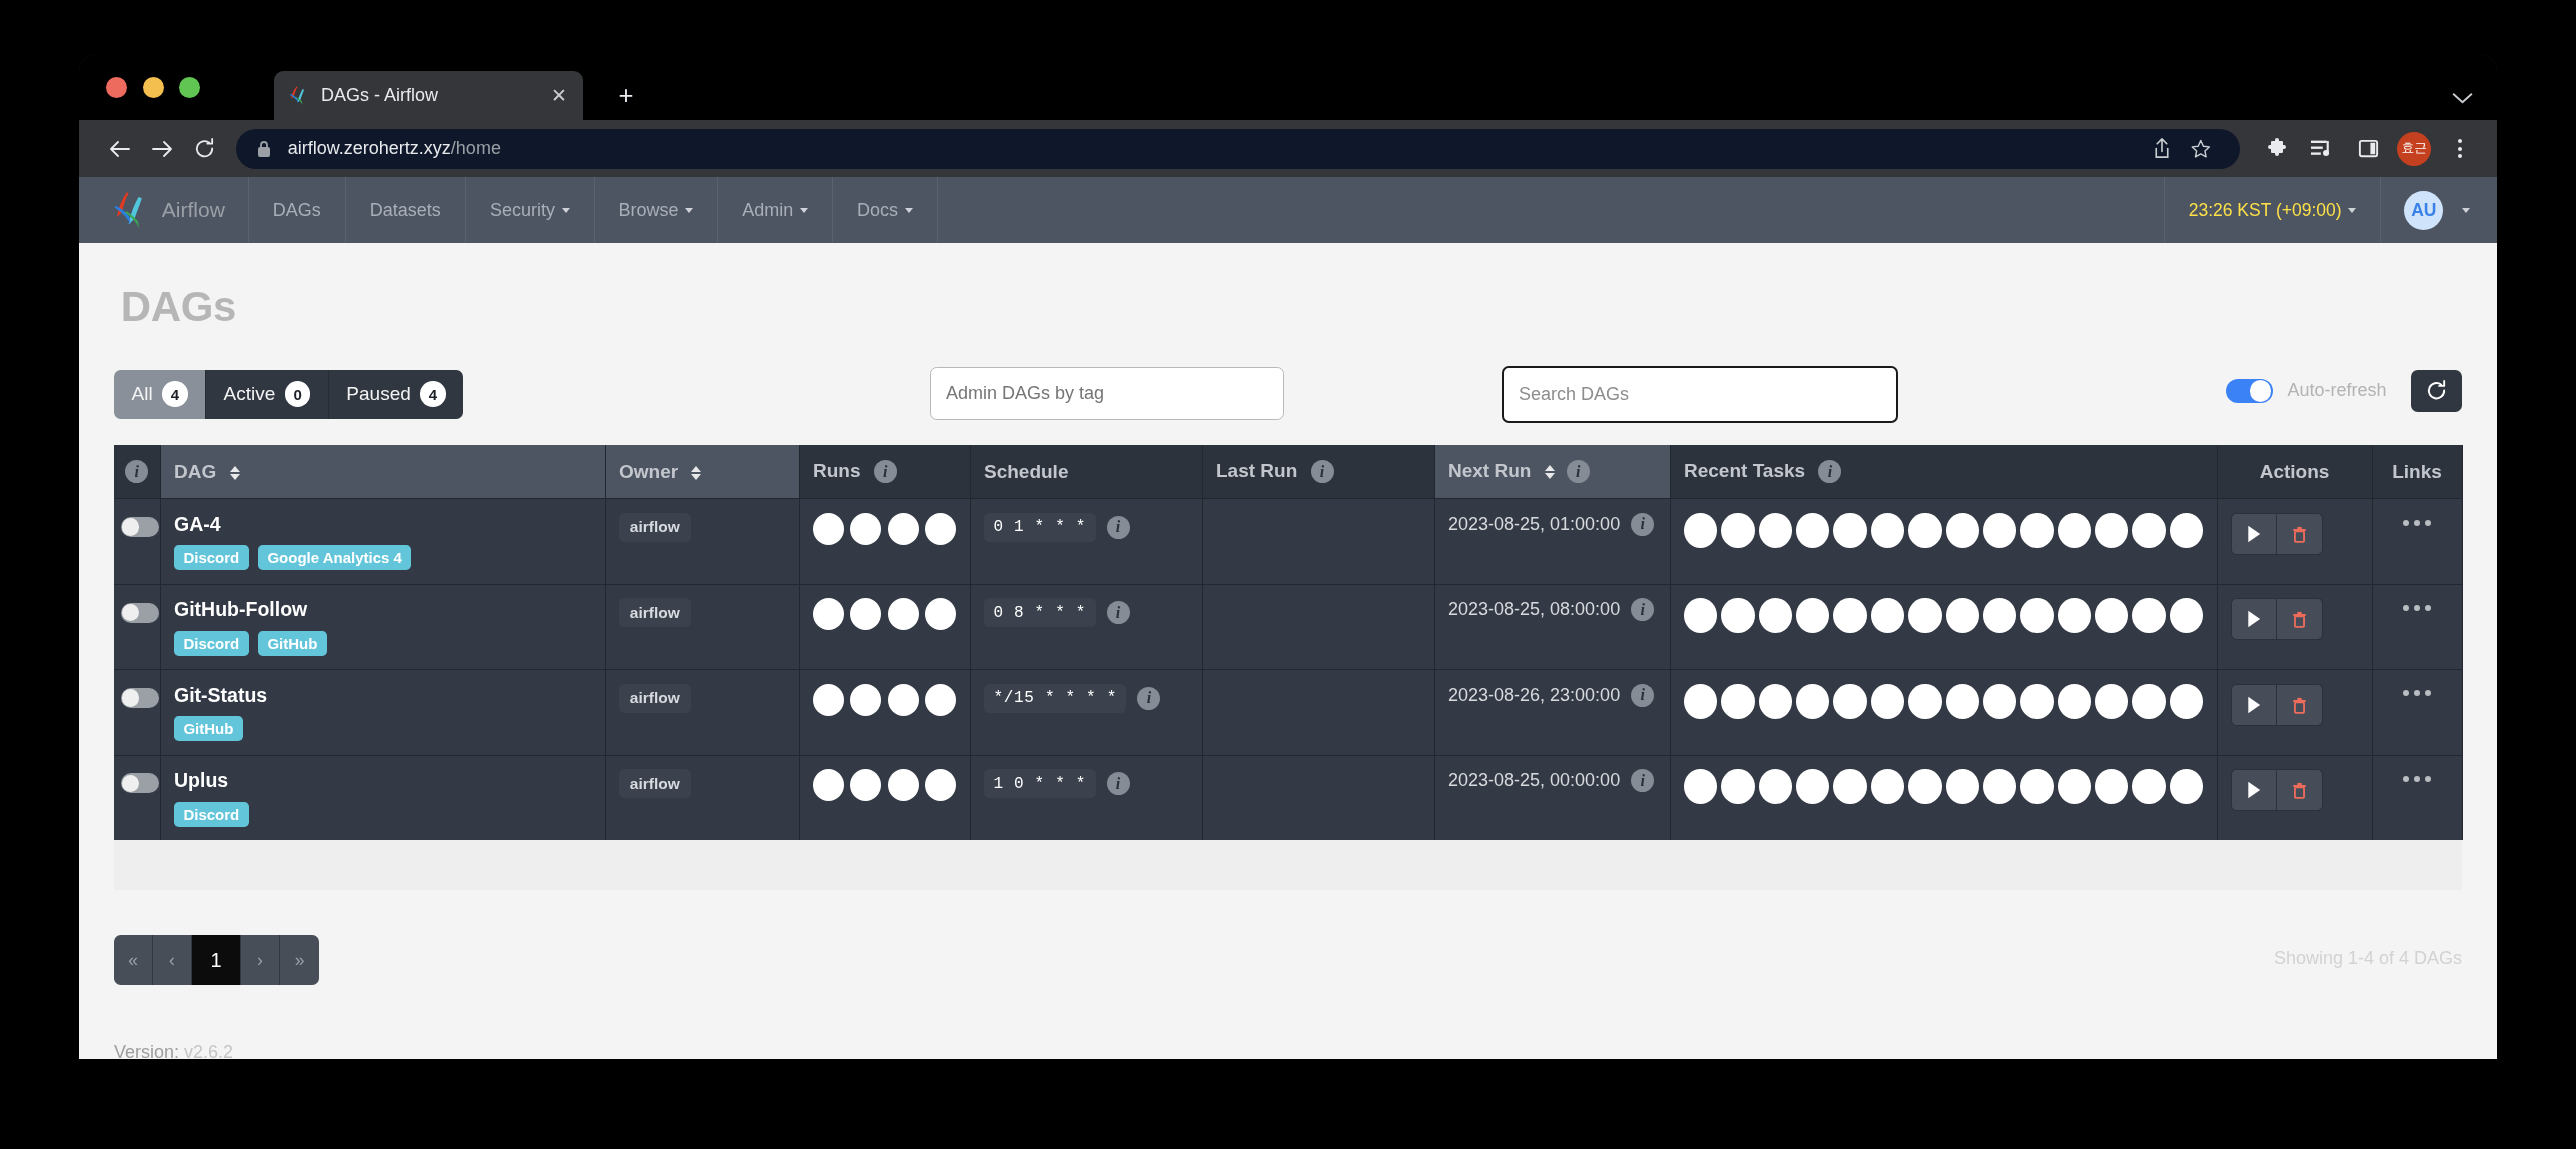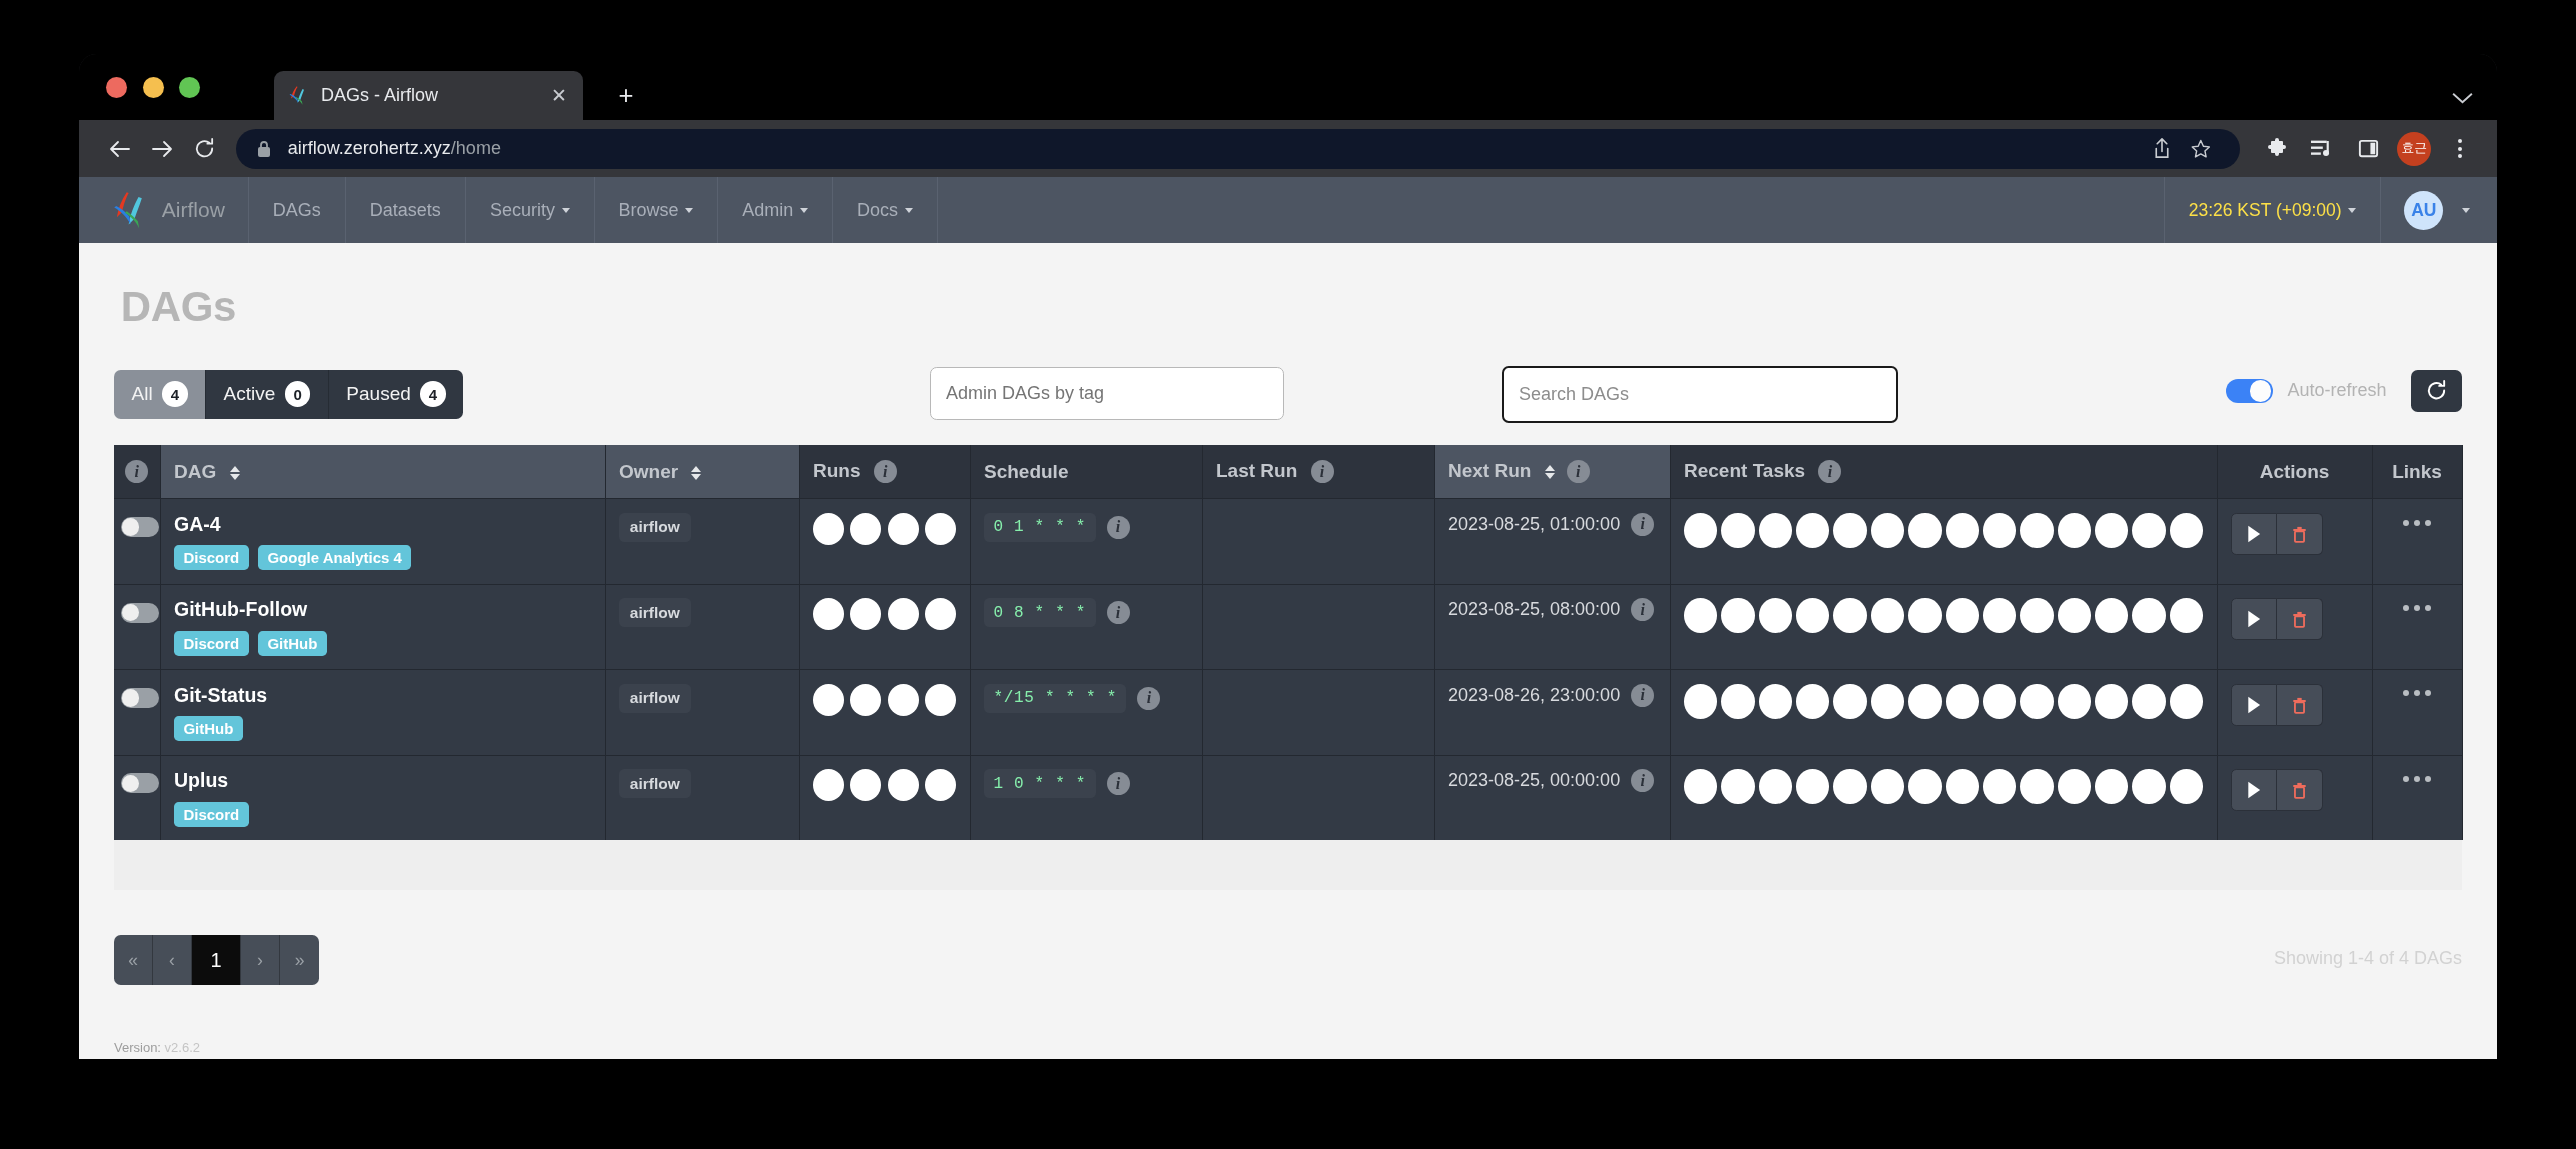--- a/index.html
+++ b/index.html
@@ -316,21 +316,21 @@
     font-size: 15.5px; font-weight: bold;
     padding: 5.4px 10.8px; border-radius: 5.4px;
   }
   .runs-circles { display: flex; gap: 6.7px; }
   .run-circle {
     width: 32px; height: 32px; border-radius: 50%;
     background: #ffffff;
   }
   .sched-badge {
     display: inline-block;
-    background: #3b424d; color: #86efac;
+    background: #3b424d; color: #ffffff;
     font-family: "Liberation Mono", monospace;
     font-size: 16px; letter-spacing: 0.7px;
     padding: 5.4px 9.4px; border-radius: 5.4px;
     vertical-align: middle;
   }
   .nextrun-text { font-size: 18px; color: #d8dade; vertical-align: middle; }
   .recent-circles { display: flex; gap: 4px; }
   .recent-circle {
     width: 35px; height: 35px; border-radius: 50%;
     background: #ffffff;
@@ -366,21 +366,21 @@
   }
   .pg:last-child { border-right: none; }
   .pg.current { background: #0c0c0c; color: #ffffff; font-size: 20px; width: 49px; }
   .showing {
     position: absolute; right: 0; top: 15px;
     font-size: 18px; color: #d2d2d2;
   }
 
   .footer-versions {
     margin-top: 51px;
-    font-size: 13px; color: #9d9d9d;
+    font-size: 18px; color: #9d9d9d;
     line-height: 1.6;
   }
   .footer-versions .val { color: #c4c4c4; }
 </style>
 </head>
 <body>
 
 <div id="browser-window">
 
   <div class="tabstrip">

